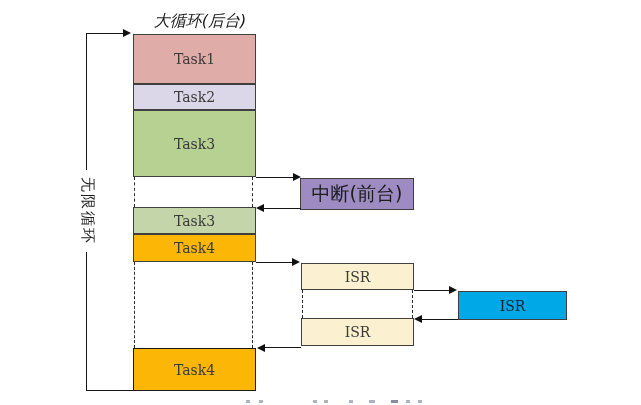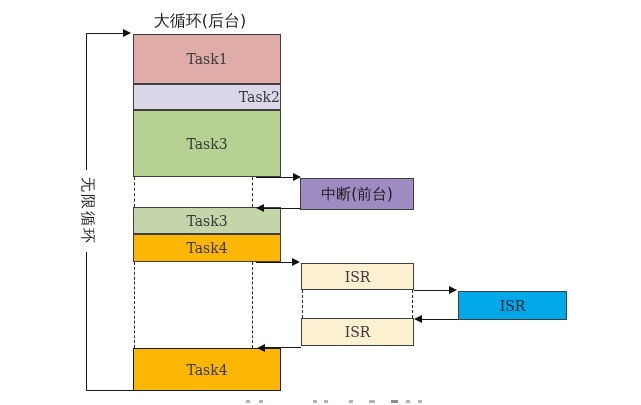--- a/index.html
+++ b/index.html
@@ -2,36 +2,36 @@
 <html><head>
 <meta charset="utf-8">
 <style>
   html,body{margin:0;padding:0;background:#ffffff;}
   #canvas{
     position:relative;width:641px;height:405px;background:#ffffff;overflow:hidden;
     font-family:"DejaVu Sans",sans-serif;
   }
   .abs{position:absolute;}
   
-  .cn{font-family:"DejaVu Sans",sans-serif;color:#1c1c1c;font-size:15px;white-space:nowrap;}
+  .cn{font-family:"DejaVu Sans",sans-serif;color:#1c1c1c;font-size:19px;white-space:nowrap;}
   .latin{font-family:"DejaVu Serif",serif;color:#3a3a3a;font-size:14px;}
-  .title{left:120px;top:11px;width:160px;text-align:center;font-size:16px;}
+  .title{left:120px;top:11px;width:160px;text-align:center;font-size:16px;font-style:italic;}
   .nested-title{left:443px;top:263px;width:145px;text-align:center;font-size:15px;}
   .loop-label{
     left:87px;top:211px;transform:translate(-50%,-50%) rotate(90deg);
     background:#ffffff;padding:0 7px;font-size:15px;letter-spacing:2px;
   }
   
   .block{
     box-sizing:border-box;border:1px solid #3f3f3f;
     display:flex;align-items:center;justify-content:center;
   }
-  .col{left:133px;width:148px;}
+  .col{left:133px;width:123px;}
   .task1{top:34px;height:50px;background:#e0aca8;}
-  .task2{top:84px;height:26px;background:#dbd7e8;justify-content:flex-end;}
+  .task2{top:84px;height:26px;background:#dbd7e8;}
   .task3a{top:110px;height:67px;background:#b7d193;}
   .task3b{top:207px;height:27px;background:#c4d5a9;}
   .task4a{top:234px;height:28px;background:#fcb606;}
   .task4b{top:348px;height:43px;background:#fcb606;border-color:#1a1a1a;}
   .interrupt{left:300px;top:178px;width:114px;height:32px;background:#9d8bc2;}
   .isr1{left:301px;top:263px;width:113px;height:27px;background:#fbf0d0;}
   .isr2{left:301px;top:318px;width:113px;height:28px;background:#fbf0d0;}
   .isr-nested{left:458px;top:291px;width:109px;height:29px;background:#00a8e8;}
   .isr-nested .latin{color:#10222e;}
   

